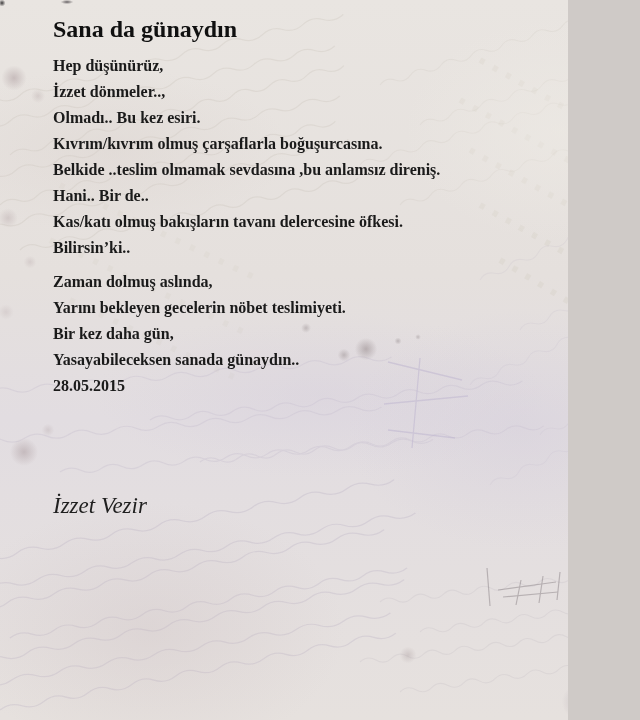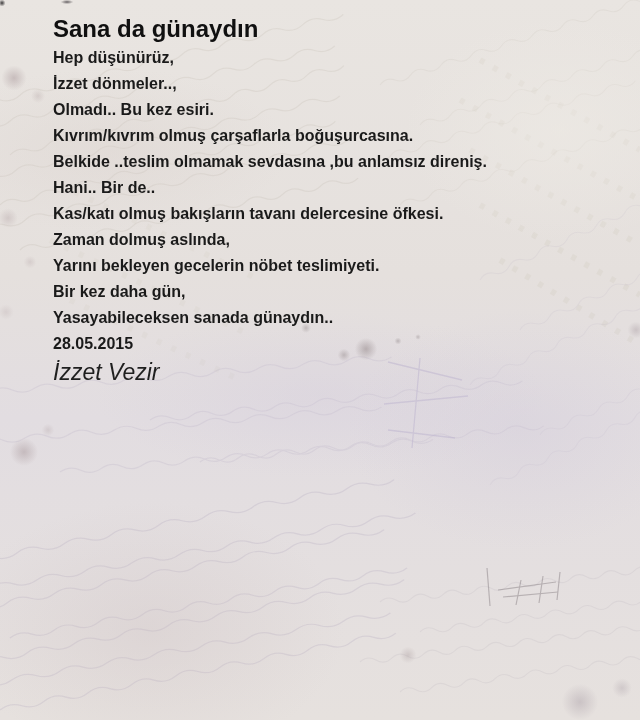--- a/index.html
+++ b/index.html
@@ -1,21 +1,21 @@
 <!DOCTYPE html>
 <html><head>
 <meta charset="utf-8">
 <style>
   html,body{margin:0;padding:0;background:#cfcac7;}
   .page{
     position:relative;
-    width:640px;height:720px;
+    width:568px;height:720px;
     overflow:hidden;
     background:linear-gradient(180deg,#e9e5e1 0%,#e5e0dd 38%,#e2dde1 58%,#e6e1de 100%);
-    font-family:Liberation Sans, sans-serif;
+    font-family:Liberation Serif, serif;
   }
   
   .splotches{
     position:absolute;inset:0;pointer-events:none;
     background-image:
       radial-gradient(circle 5px at 2px 3px, rgba(30,28,30,.85), rgba(30,28,30,0) 70%),
       radial-gradient(ellipse 9px 3px at 67px 2px, rgba(45,40,45,.7), rgba(45,40,45,0) 70%),
       radial-gradient(circle 18px at 14px 78px, rgba(173,157,159,.55), rgba(173,157,159,0) 70%),
       radial-gradient(circle 10px at 38px 96px, rgba(173,157,159,.30), rgba(173,157,159,0) 70%),
       radial-gradient(circle 14px at 8px 218px, rgba(180,164,166,.40), rgba(180,164,166,0) 70%),
@@ -37,24 +37,25 @@
       radial-gradient(ellipse 300px 110px at 320px 395px, rgba(206,198,218,.28), rgba(206,198,218,0) 75%),
       radial-gradient(ellipse 210px 150px at 560px 130px, rgba(238,235,229,.55), rgba(238,235,229,0) 75%),
       radial-gradient(ellipse 240px 110px at 110px 150px, rgba(214,204,199,.30), rgba(214,204,199,0) 75%);
   }
   .texture{position:absolute;inset:0;pointer-events:none;}
   .content{position:absolute;left:53px;top:0;right:16px;color:#1a1a1a;}
   .title{
     margin:0;padding:0;margin-top:13px;
     font-size:24px;line-height:32px;font-weight:bold;color:#101010;
   }
-  .stanza{margin-top:0;font-size:16px;font-weight:bold;}
+  .stanza{margin-top:8px;font-size:16px;font-weight:bold;}
   .stanza .line{height:26px;line-height:26px;white-space:nowrap;}
   .stanza2{}
   .author{
+    margin-top:92px;
     font-size:23px;line-height:30px;font-style:italic;color:#1f1f1f;
   }
 </style>
 </head>
 <body>
 
 <div class="page">
 
   <svg class="texture" width="640" height="720" viewBox="0 0 640 720" aria-hidden="true">
     <defs>
@@ -148,20 +149,21 @@
     <h1 class="title">Sana da günaydın</h1>
 
     <div class="stanza">
       <div class="line">Hep düşünürüz,</div>
       <div class="line">İzzet dönmeler..,</div>
       <div class="line">Olmadı.. Bu kez esiri.</div>
       <div class="line">Kıvrım/kıvrım olmuş çarşaflarla boğuşurcasına.</div>
       <div class="line">Belkide ..teslim olmamak sevdasına ,bu anlamsız direniş.</div>
       <div class="line">Hani.. Bir de..</div>
       <div class="line">Kas/katı olmuş bakışların tavanı delercesine öfkesi.</div>
+      <div class="line">Bilirsin’ki..</div>
     </div>
 
     <div class="stanza stanza2">
       <div class="line">Zaman dolmuş aslında,</div>
       <div class="line">Yarını bekleyen gecelerin nöbet teslimiyeti.</div>
       <div class="line">Bir kez daha gün,</div>
       <div class="line">Yasayabileceksen sanada günaydın..</div>
       <div class="line">28.05.2015</div>
     </div>
 

